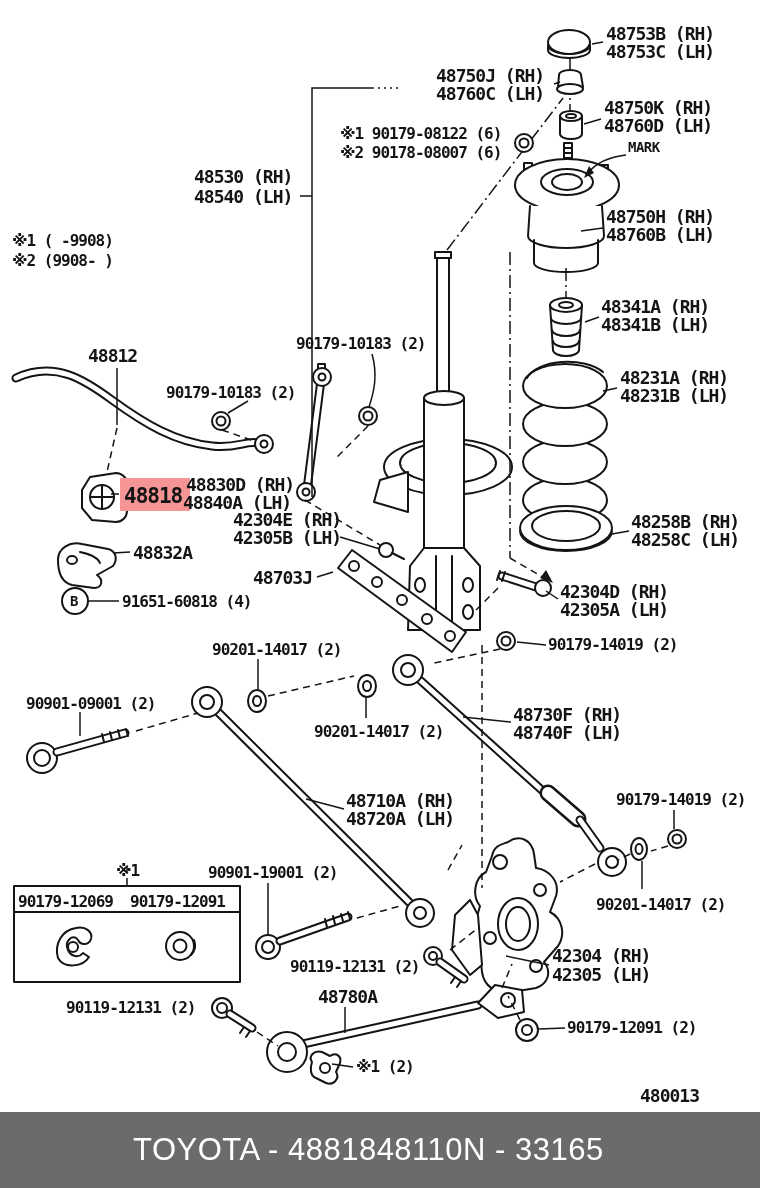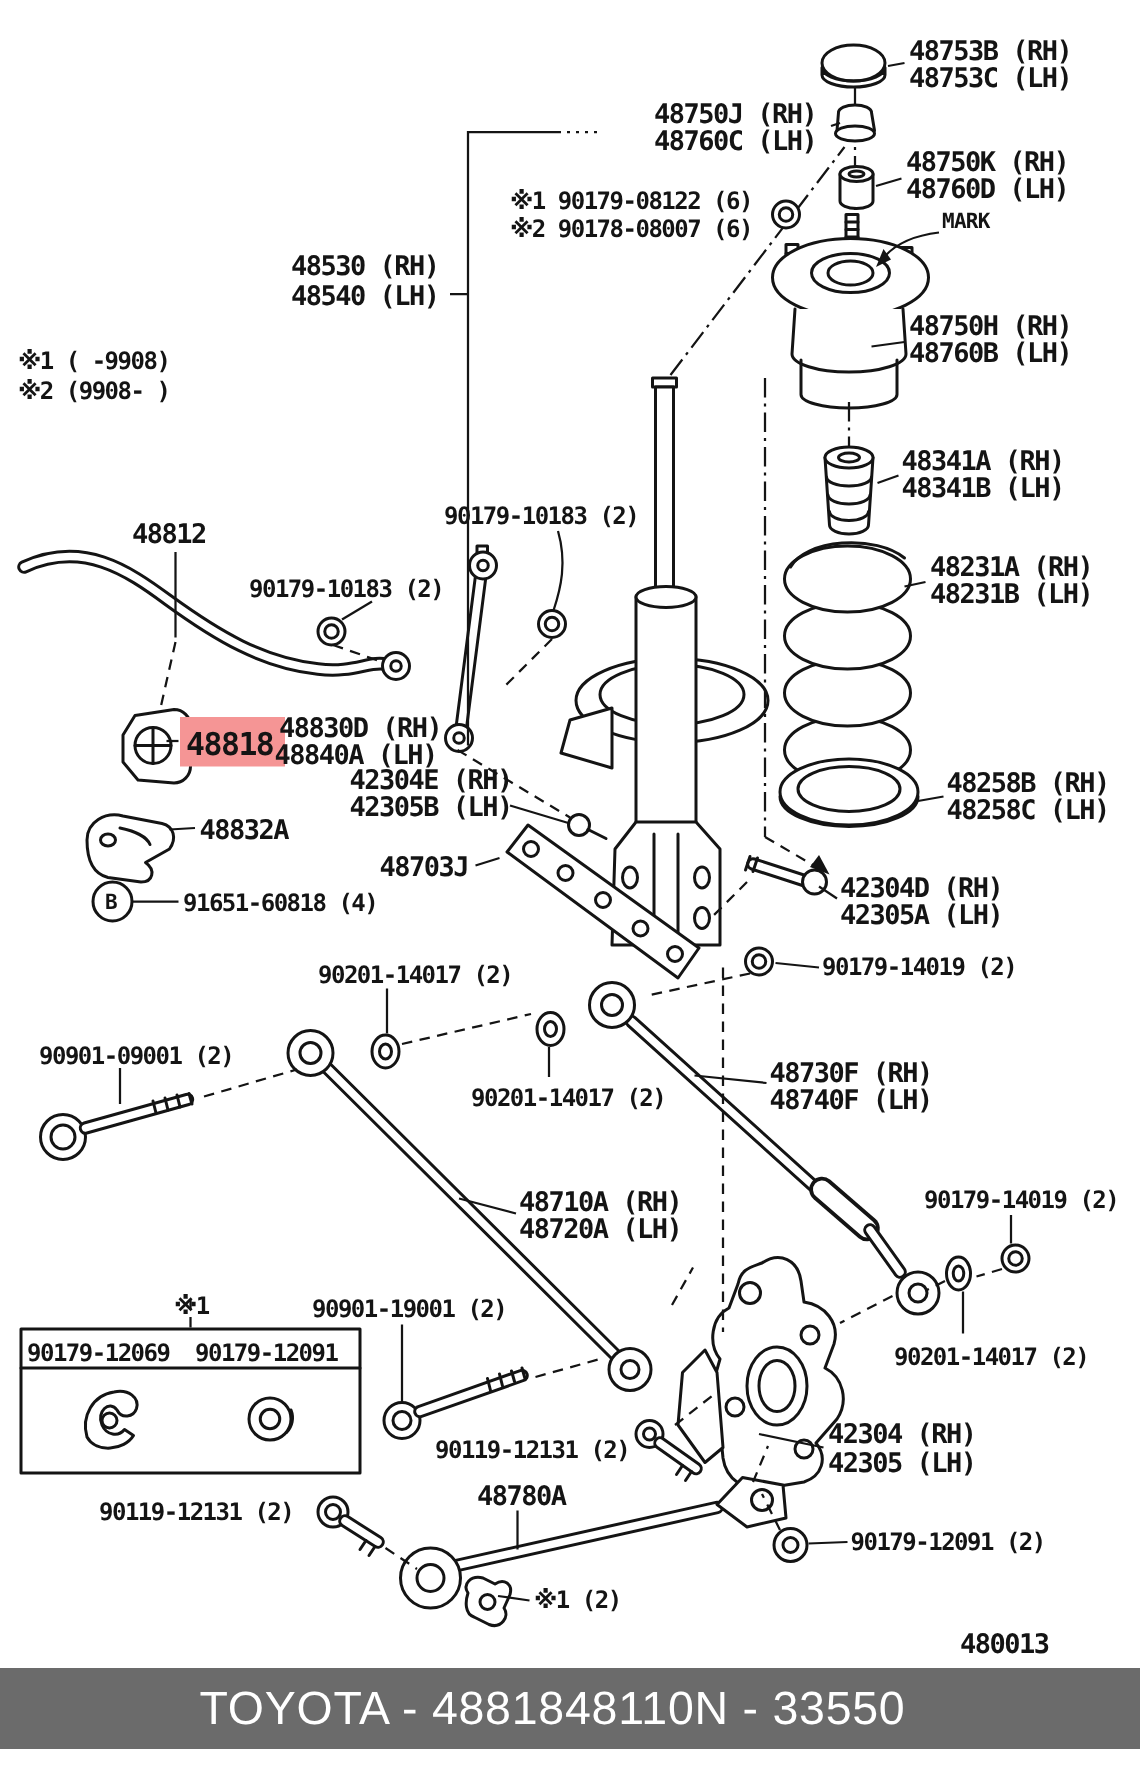--- a/index.html
+++ b/index.html
@@ -18,21 +18,21 @@
   .dot{stroke:#141414;stroke-width:1.5;fill:none;stroke-dasharray:2 4;}
   .dashdot{stroke:#141414;stroke-width:1.5;fill:none;stroke-dasharray:13 4 2 4;}
   .arr{fill:#141414;stroke:none;}
   
   text{fill:#141414;}
   .lbl   {font:bold 18px "DejaVu Sans Mono","DejaVu Sans",monospace;letter-spacing:-1px;}
   .lbl-sm{font:bold 16px "DejaVu Sans Mono","DejaVu Sans",monospace;letter-spacing:-1px;}
   .lbl-xs{font:bold 14px "DejaVu Sans Mono","DejaVu Sans",monospace;letter-spacing:-0.5px;}
   .lbl-hl{font:bold 21px "DejaVu Sans Mono","DejaVu Sans",monospace;letter-spacing:-1px;}
   
-  #footer-bar{position:absolute;left:0;top:1112px;width:760px;height:54px;background:#6b6b6b;}
+  #footer-bar{position:absolute;left:0;top:1112px;width:760px;height:76px;background:#6b6b6b;}
   #footer-bar span{position:absolute;top:50%;transform:translateY(-50%);
      color:#fff;font:400 31px "Liberation Sans","DejaVu Sans",sans-serif;letter-spacing:0.5px;white-space:nowrap;}
   #footer-left{left:133px;}
   #footer-right{left:463px;}
 </style>
 </head>
 <body>
 
 <div id="page">
 <svg width="760" height="1112" viewBox="0 0 760 1112">
@@ -408,15 +408,15 @@
     <text class="lbl-sm" x="66" y="1013">90119-12131 (2)</text>
     <text class="lbl" x="318" y="1003">48780A</text>
     <text class="lbl-sm" x="567" y="1033">90179-12091 (2)</text>
     <text class="lbl-sm" x="356" y="1072">※1 (2)</text>
     <text class="lbl" x="640" y="1102">480013</text>
   </g>
 </svg>
 
 <div id="footer-bar" style="background: rgb(107, 107, 107);">
   <span id="footer-left">TOYOTA - 4881848110</span>
-  <span id="footer-right">N - 33550</span>
+  <span id="footer-right">N - 33165</span>
 </div>
 </div>
 
 </body></html>

